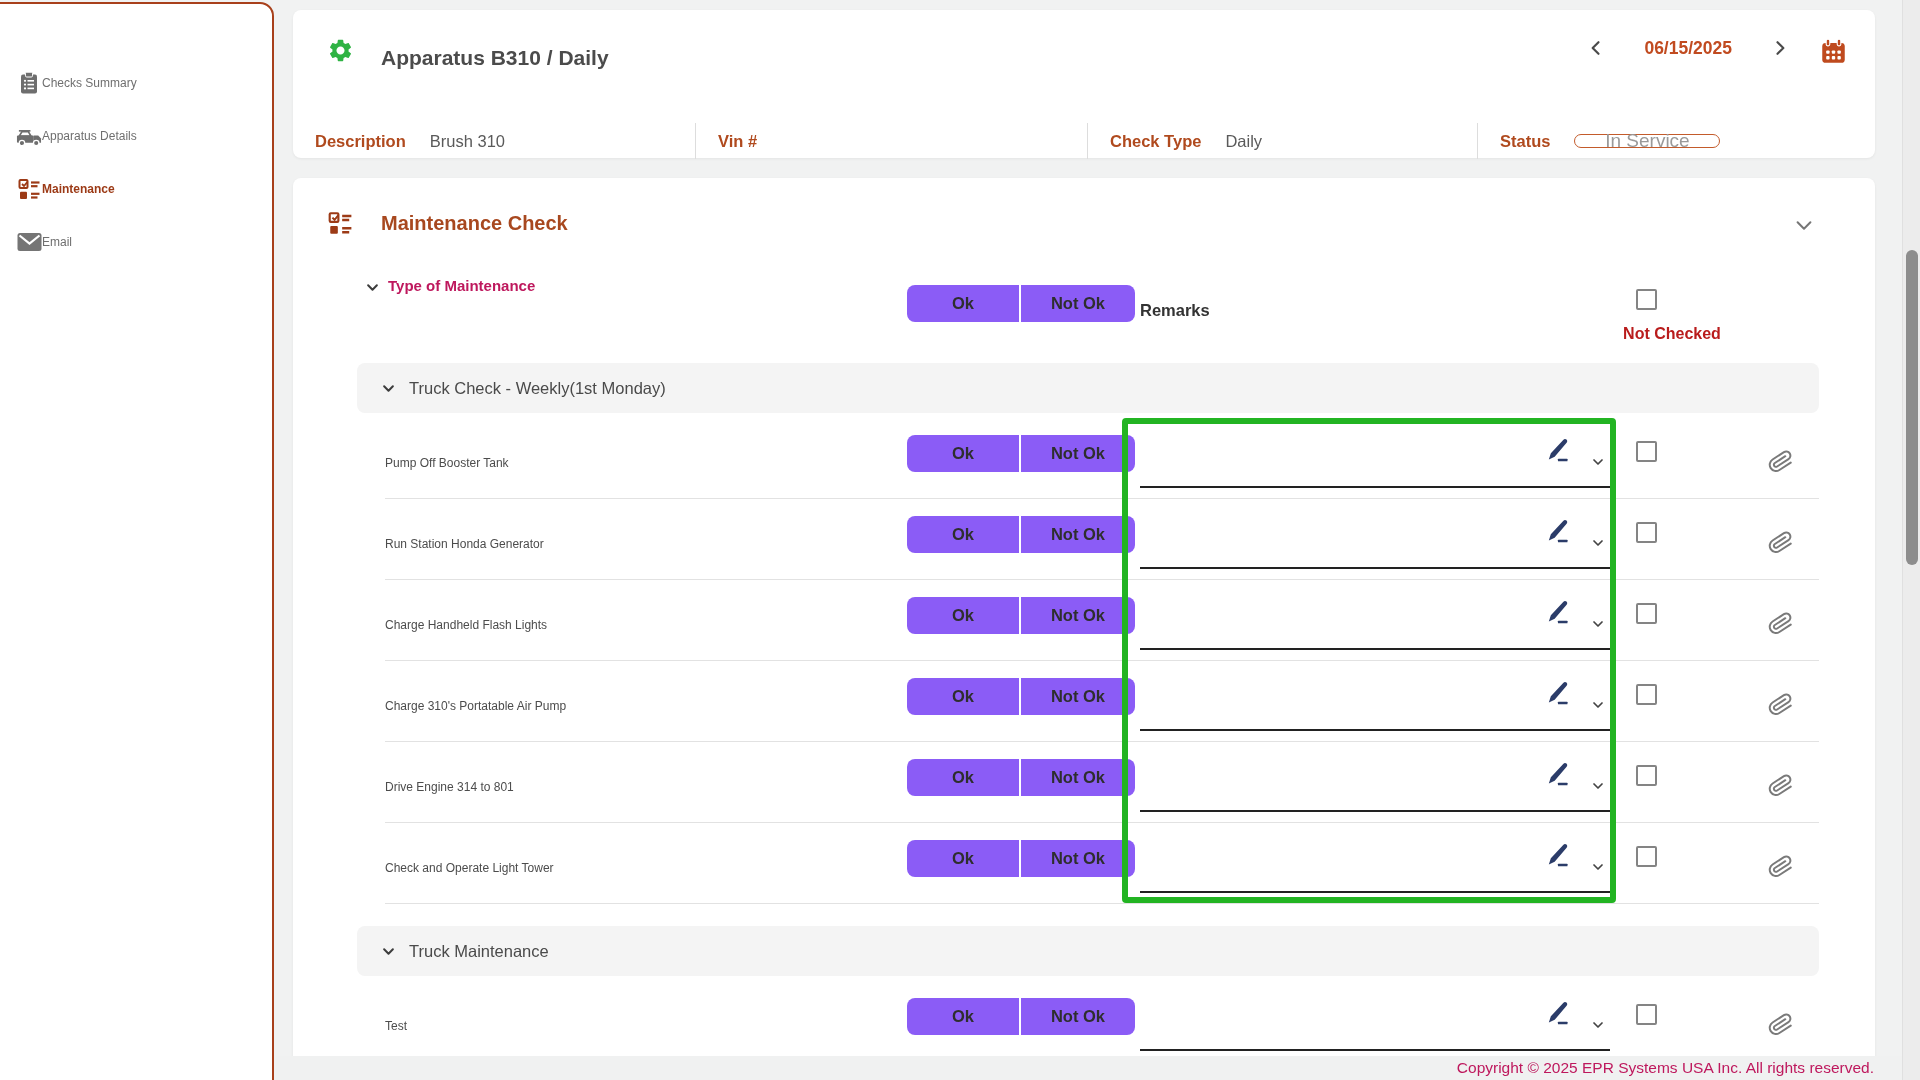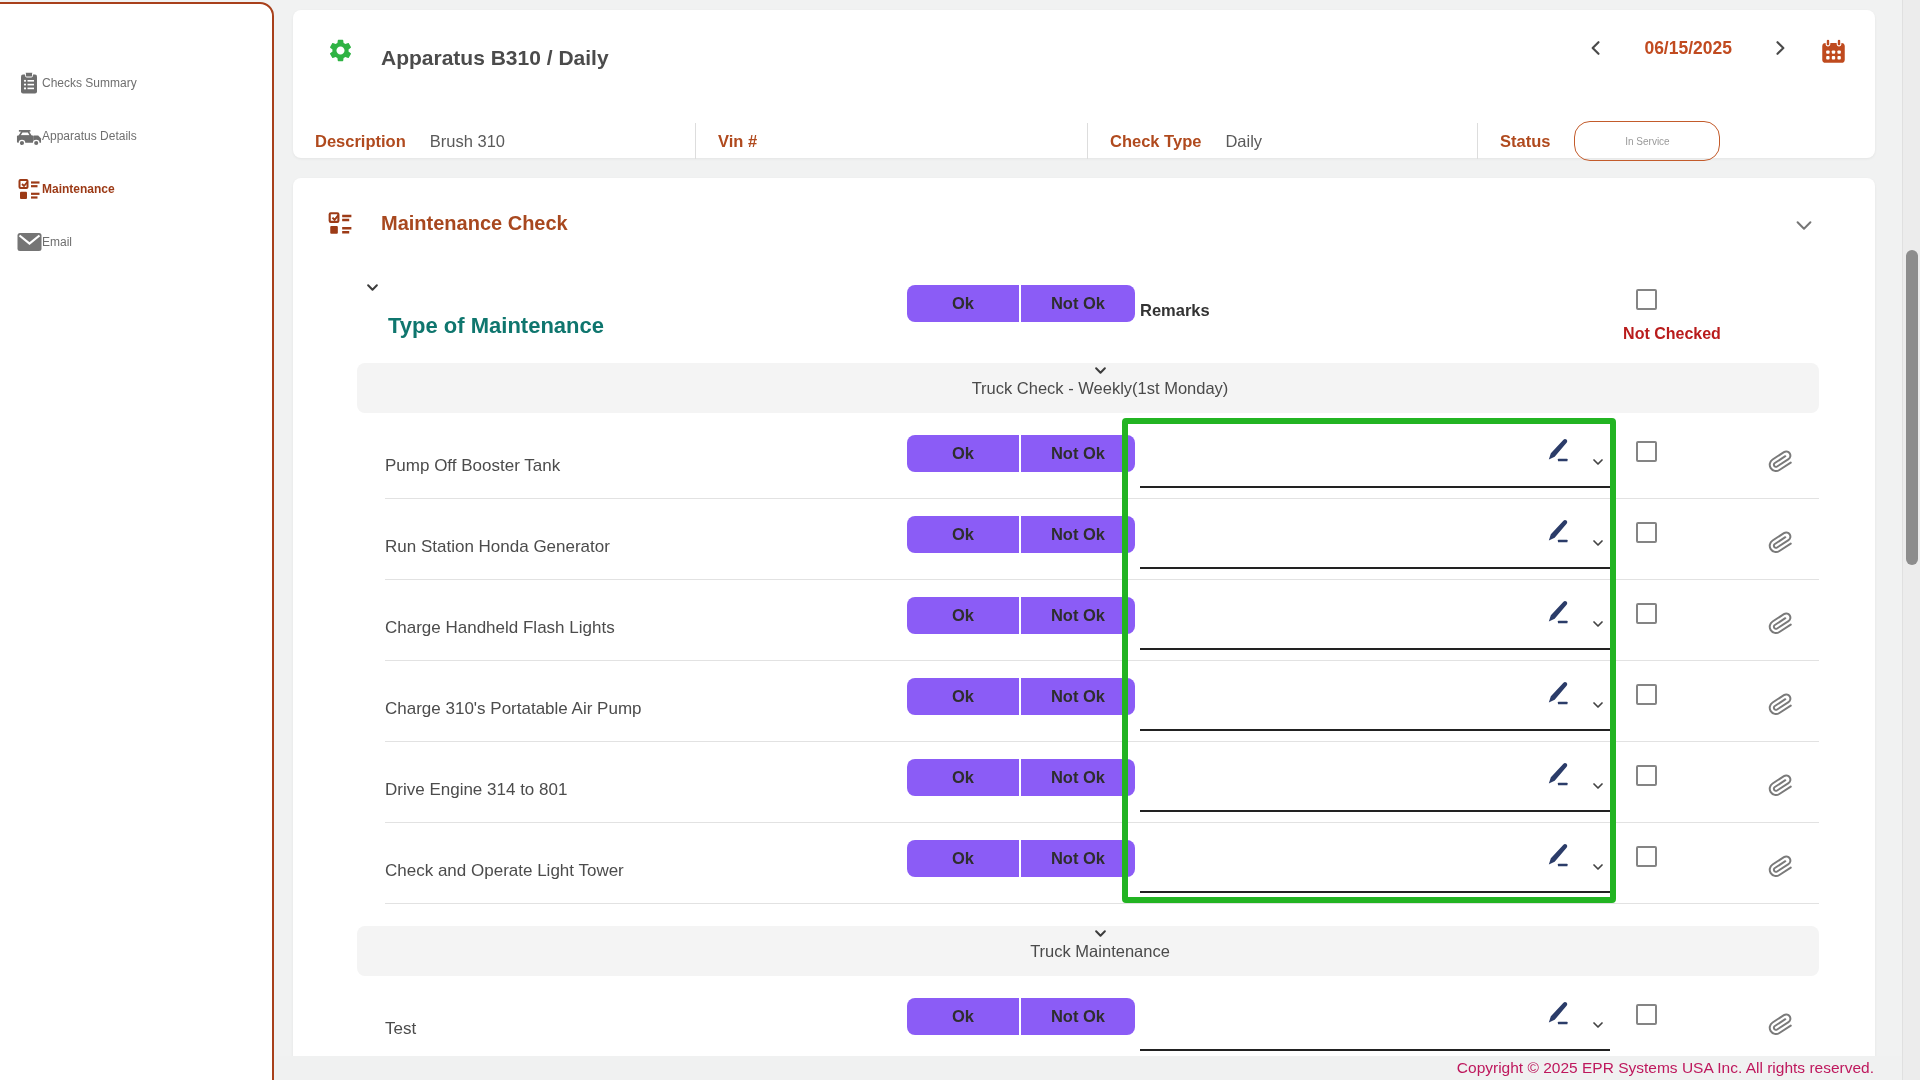--- a/index.html
+++ b/index.html
@@ -26,51 +26,51 @@
   .page-title{position:absolute;left:88px;top:36px;font-size:21px;font-weight:bold;color:#4b4b4b;}
   .date-nav{position:absolute;top:28px;right:28px;display:flex;align-items:flex-start;gap:38px;}
   .date-text{font-size:17.5px;font-weight:bold;color:#c14b20;}
   .nav-btn{background:none;border:none;cursor:pointer;display:flex;align-items:center;}
   .info-row{position:absolute;left:22px;right:22px;top:112px;height:38px;display:flex;align-items:center;}
   .info-field{display:flex;align-items:center;height:36px;}
   .info-field .lbl{font-size:16.5px;font-weight:bold;color:var(--accent);margin-right:24px;white-space:nowrap;}
   .info-field .val{font-size:16.5px;color:#5a5a5a;white-space:nowrap;}
   .f1{width:380px;} .f2{width:392px;} .f3{width:390px;} .f4{flex:1;}
   .f2,.f3,.f4{border-left:1px solid #ddd;padding-left:22px;}
-  .status-pill{display:inline-flex;align-items:center;justify-content:center;width:146px;height:40px;
-    border:1.5px solid #c35b2b;border-radius:16px;color:#9a9a9a;font-size:10px;}
+  .status-pill{display:inline-flex;align-items:center;justify-content:center;width:146px;height:14px;
+    border:1.5px solid #c35b2b;border-radius:16px;color:#9a9a9a;font-size:19px;}
 
   
   .main-card{position:absolute;left:293px;top:178px;width:1582px;height:948px;background:#fff;
     border-radius:8px;box-shadow:0 1px 3px rgba(0,0,0,.06);overflow:hidden;}
   .section-icon{position:absolute;left:34px;top:32px;color:var(--accent-dark);}
   .section-title{position:absolute;left:88px;top:34px;font-size:20px;font-weight:bold;color:#a8481f;}
   .section-chevron{position:absolute;left:1500px;top:36px;cursor:pointer;}
   .toh-chev{position:absolute;left:72px;top:102px;cursor:pointer;}
-  .toh-label{position:absolute;left:95px;top:99px;font-size:22px;font-weight:bold;color:#0f766e;margin-top:36px;}
+  .toh-label{position:absolute;left:95px;top:99px;font-size:15px;font-weight:bold;color:#be185d;}
   .hdr-btns{position:absolute;left:614px;top:107px;}
   .hdr-remarks{position:absolute;left:847px;top:123px;font-size:16.5px;font-weight:bold;color:#333;}
   .hdr-cb{position:absolute;left:1343px;top:111px;}
   .hdr-nc{position:absolute;left:1279px;top:147px;width:200px;text-align:center;
     font-size:16px;font-weight:bold;color:#b91c1c;}
 
   .btn-group{display:flex;gap:2px;}
   .btn{width:112px;height:37px;border:none;background:#8b5cf6;font-size:16.5px;font-weight:bold;
     color:#2e2e2e;cursor:pointer;font-family:"Liberation Sans",sans-serif;}
   .btn.ok{border-radius:8px 0 0 8px;}
   .btn.notok{width:114px;border-radius:0 8px 8px 0;}
 
   .groups-host{position:absolute;top:185px;left:64px;width:1462px;}
   .group-band{height:50px;background:#f4f4f4;border-radius:8px;display:flex;align-items:center;
-    gap:1px;padding-left:24px;margin-bottom:5px;cursor:pointer;flex-direction:column;}
+    gap:13px;padding-left:24px;margin-bottom:5px;cursor:pointer;}
   .group-band + .group-band, .check-row + .group-band{margin-top:22px;}
   .group-title{font-size:16.5px;color:#4a4a4a;}
   .check-row{position:relative;height:81px;}
   .check-row::after{content:'';position:absolute;left:28px;right:0;bottom:0;height:1px;background:#e2e2e2;}
-  .row-label{position:absolute;left:28px;top:38px;font-size:17px;color:#4c4c4c;white-space:nowrap;}
+  .row-label{position:absolute;left:28px;top:38px;font-size:12px;color:#4c4c4c;white-space:nowrap;}
   .row-btns{position:absolute;left:550px;top:17px;}
   .remarks-input{position:absolute;left:783px;top:38px;width:470px;height:32px;border:none;
     border-bottom:2px solid #222;background:transparent;outline:none;font-size:15px;color:#333;}
   .pen{position:absolute;left:1188px;top:19px;cursor:pointer;}
   .dd{position:absolute;left:1233px;top:36px;cursor:pointer;}
   .cbx{position:absolute;width:21px;height:21px;border:2px solid #848484;border-radius:2px;
     background:#fff;cursor:pointer;display:inline-block;}
   .row-cb{left:1279px;top:23px;}
   .clip{position:absolute;left:1411px;top:31px;cursor:pointer;transform:rotate(12deg);}
 

